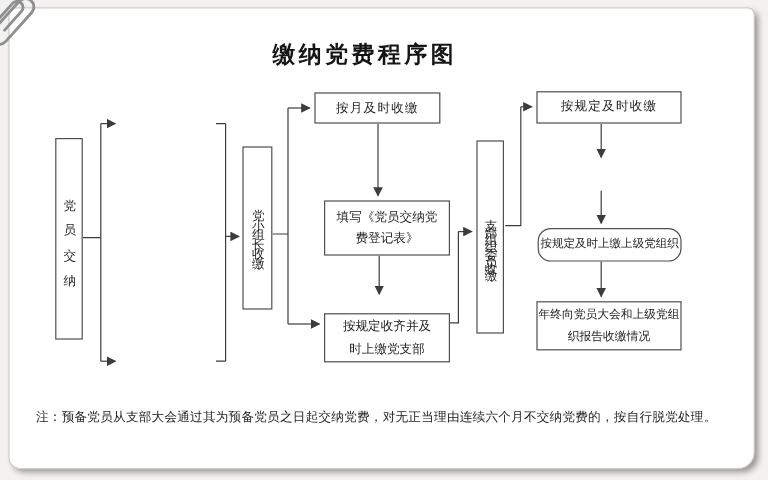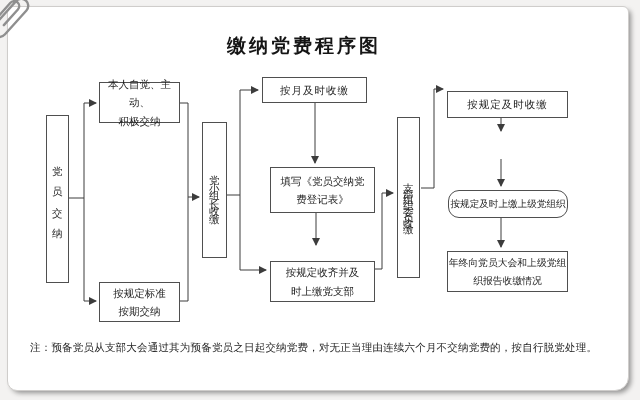--- a/index.html
+++ b/index.html
@@ -67,29 +67,21 @@
       <path d="M501,103 V131" marker-end="url(#arr)"></path>
       <path d="M501,159 V186" marker-end="url(#arr)"></path>
       <path d="M501,218 V247" marker-end="url(#arr)"></path>
     </g>
   </svg>
 
   <div class="fbox" style="left:46px;top:115px;width:23px;height:168px;">
     <span class="vtext" style="letter-spacing:21px;">党员交纳</span>
   </div>
 
-  <div class="fbox" style="left:99px;top:82px;width:81px;height:41px;">
-    <span>本人自觉、主动、
-积极交纳</span>
-  </div>
 
-  <div class="fbox" style="left:99px;top:282px;width:81px;height:40px;">
-    <span>按规定标准
-按期交纳</span>
-  </div>
 
   <div class="fbox" style="left:202px;top:122px;width:25px;height:136px;">
     <span class="vtext" style="letter-spacing:8px;">党小组长收缴</span>
   </div>
 
   <div class="fbox" style="left:262px;top:77px;width:105px;height:26px;letter-spacing:1px;">
     <span>按月及时收缴</span>
   </div>
 
   <div class="fbox" style="left:270px;top:167px;width:105px;height:46px;">
@@ -99,21 +91,21 @@
 
   <div class="fbox" style="left:270px;top:249px;width:105px;height:41px;margin-top:12px;">
     <span>按规定收齐并及
 时上缴党支部</span>
   </div>
 
   <div class="fbox" style="left:397px;top:117px;width:23px;height:161px;">
     <span class="vtext" style="letter-spacing:6px;">支部组织委员收缴</span>
   </div>
 
-  <div class="fbox" style="left:447px;top:91px;width:121px;height:27px;letter-spacing:1px;">
+  <div class="fbox" style="left:447px;top:76px;width:121px;height:27px;letter-spacing:1px;">
     <span>按规定及时收缴</span>
   </div>
 
 
   <div class="fbox" style="left:448px;top:190px;width:120px;height:28px;font-size:9.6px;border-radius:11px;">
     <span>按规定及时上缴上级党组织</span>
   </div>
 
   <div class="fbox" style="left:447px;top:251px;width:121px;height:41px;font-size:9.8px;">
     <span>年终向党员大会和上级党组

